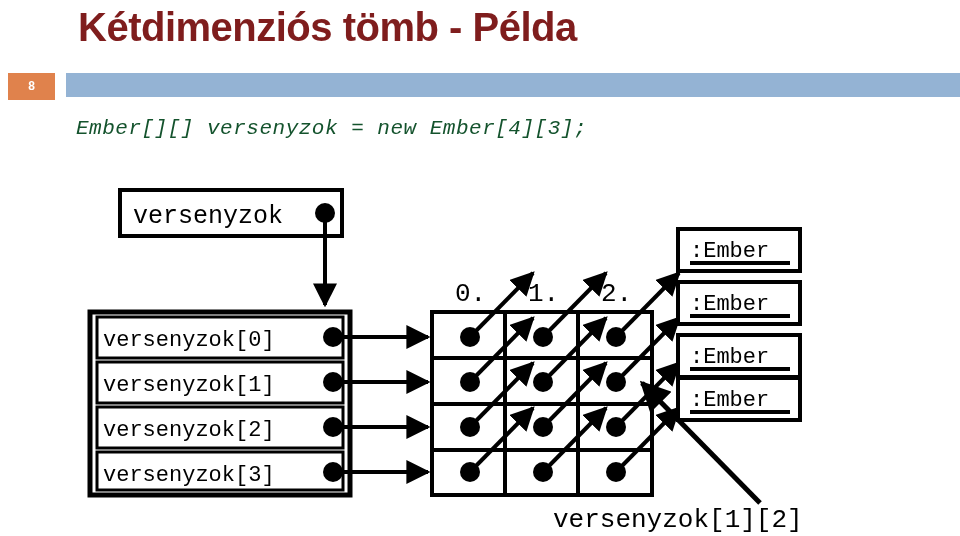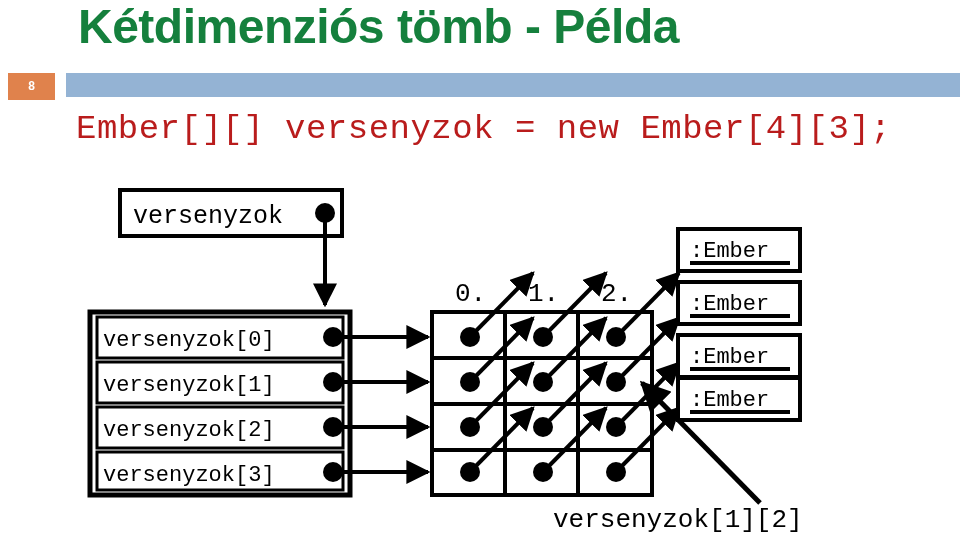--- a/index.html
+++ b/index.html
@@ -25,24 +25,24 @@
 
   
   #slide-title {
     position: absolute;
     left: 78px;
     top: 0px;
     width: 860px;
     height: 58px;
     line-height: 54px;
     font-family: "Liberation Sans", sans-serif;
-    font-size: 48px;
+    font-size: 40px;
     font-weight: 700;
     letter-spacing: -0.5px;
-    color: #15803d;
+    color: #7f1d1d;
     white-space: nowrap;
   }
 
   
   #page-badge {
     position: absolute;
     left: 8px;
     top: 73px;
     width: 47px;
     height: 27px;
@@ -64,24 +64,25 @@
 
   
   #code-line {
     position: absolute;
     left: 76px;
     top: 108px;
     width: 870px;
     height: 42px;
     line-height: 42px;
     font-family: "Liberation Mono", monospace;
-    font-size: 34px;
+    font-size: 21px;
     letter-spacing: 0.5px;
-    color: #b91c1c;
+    color: #14532d;
     white-space: nowrap;
+    font-style: italic;
   }
 
   
   #diagram {
     position: absolute;
     left: 0;
     top: 165px;
     width: 960px;
     height: 371px;
     padding-left: 9px;

